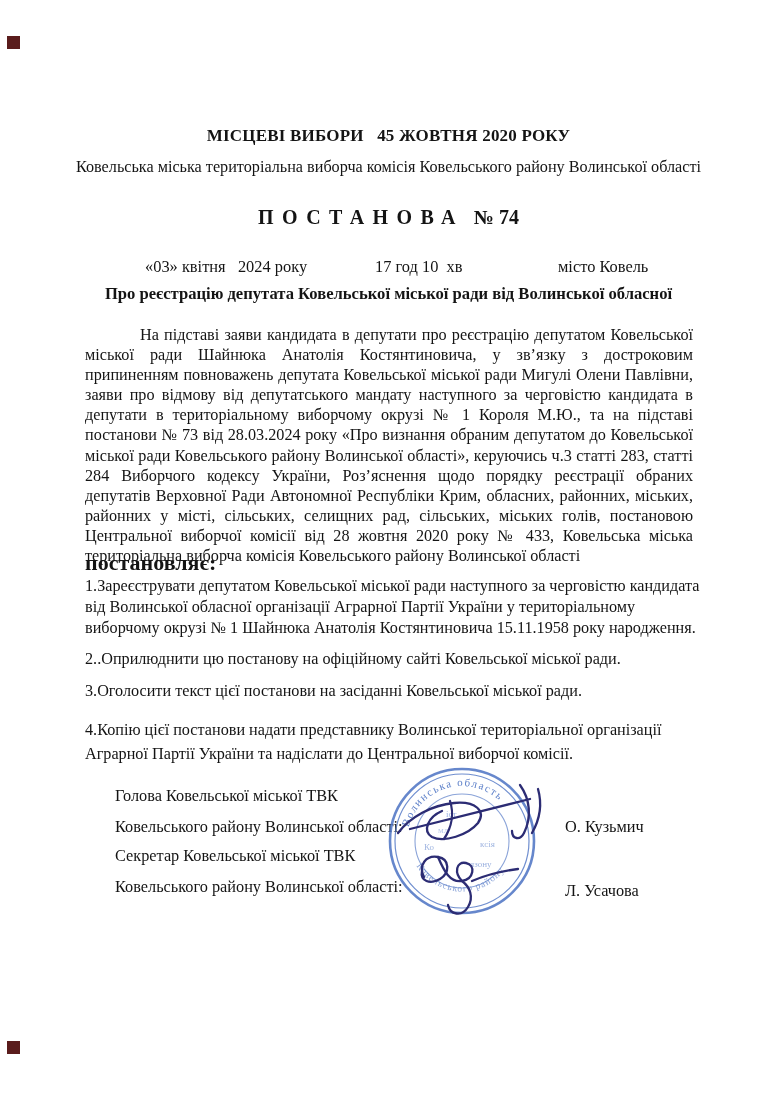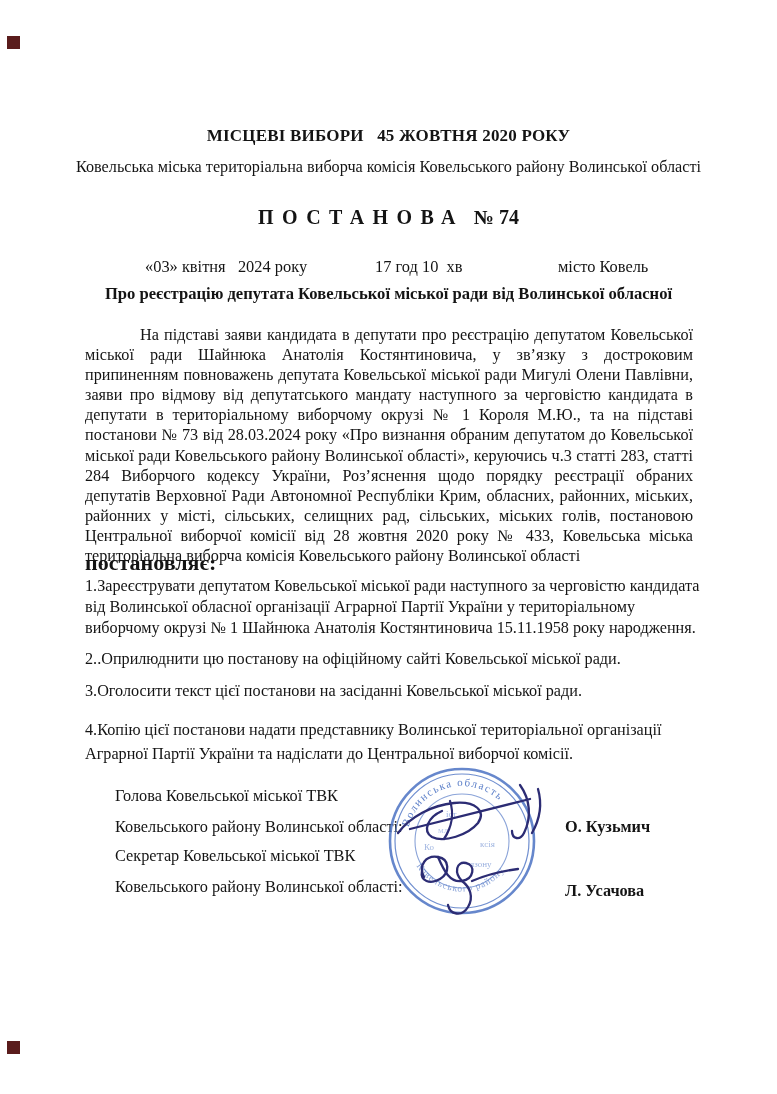--- a/index.html
+++ b/index.html
@@ -23,21 +23,21 @@
     text-align:justify;text-indent:55px;
   }
   .resolves{top:550px;left:85px;font-size:22px;font-weight:bold;}
   .item{left:85px;font-size:16.2px;line-height:21px;}
   .item-1{top:576px;width:618px;}
   .item-2{top:649px;width:618px;}
   .item-3{top:681px;width:618px;}
   .item-4{top:718px;width:580px;line-height:24px;}
   .sig-label{left:115px;font-size:16.3px;}
   .sl1{top:786px;} .sl2{top:817px;} .sl3{top:846px;} .sl4{top:877px;}
-  .sig-name{left:565px;font-size:16.3px;font-weight:bold;}
+  .sig-name{left:565px;font-size:16.3px;}
   .sn1{top:817px;} .sn2{top:881px;}
   .stamp-wrap{left:380px;top:755px;width:200px;height:170px;}
   .scan-mark{width:13px;height:13px;left:7px;}
   .mark-top{top:36px;} .mark-bottom{top:1041px;}
   .stamp-frag{font-family:"Liberation Serif",serif;}
 </style>
 </head>
 <body>
 
 <div class="abs scan-mark mark-top" style="background: rgb(90, 28, 28);"></div>

